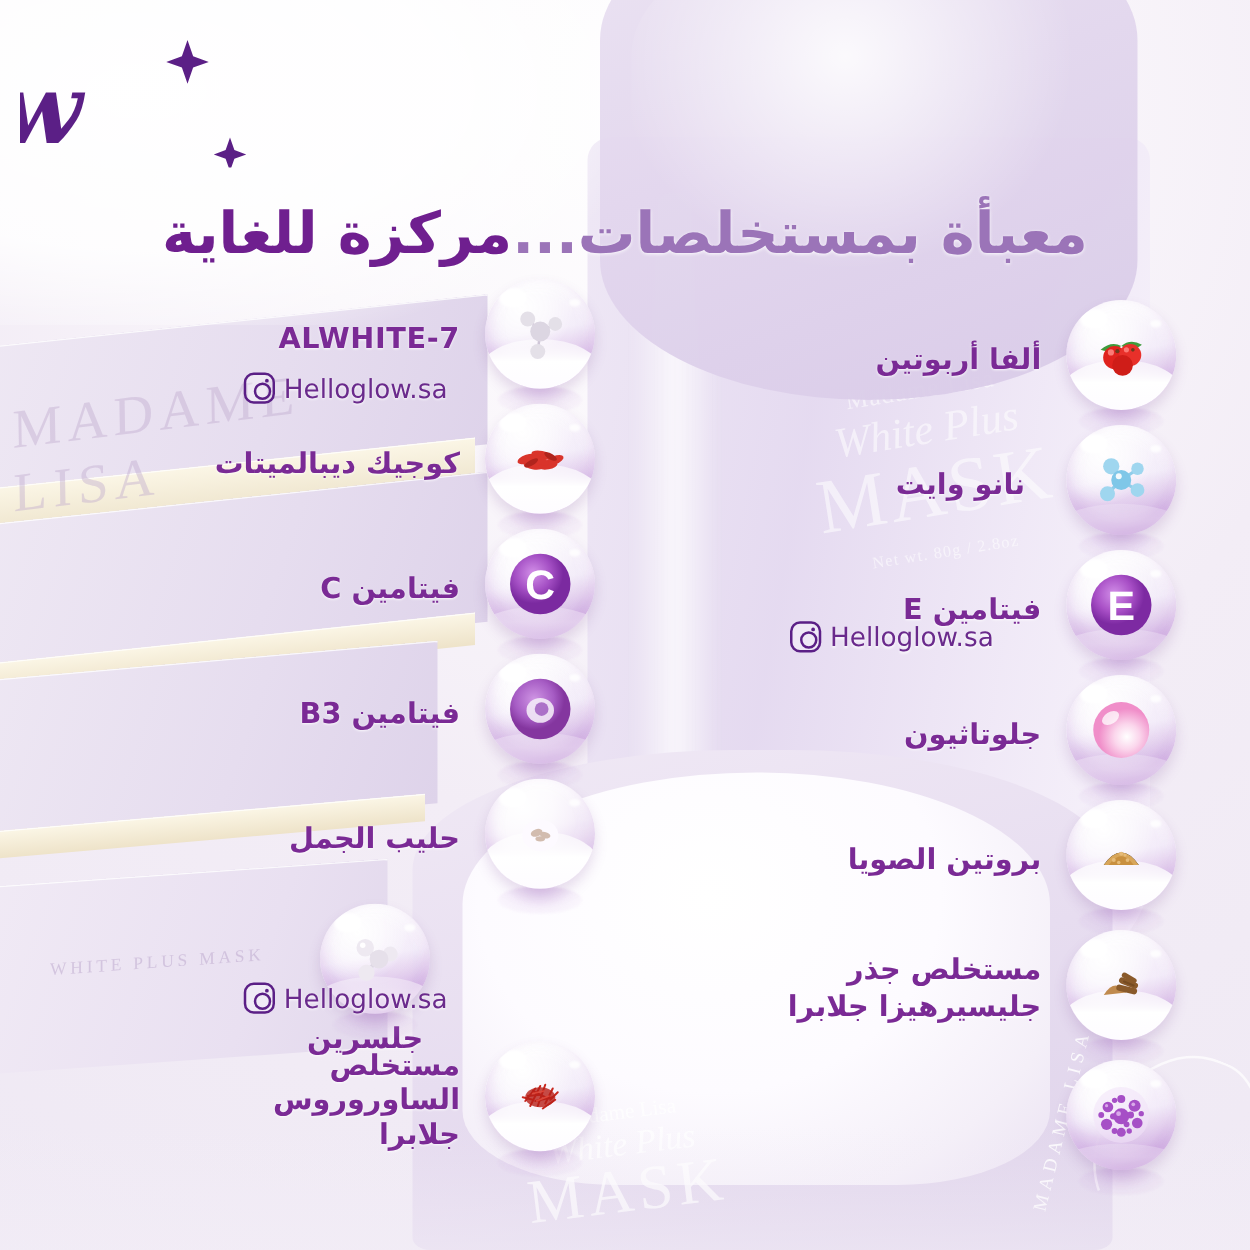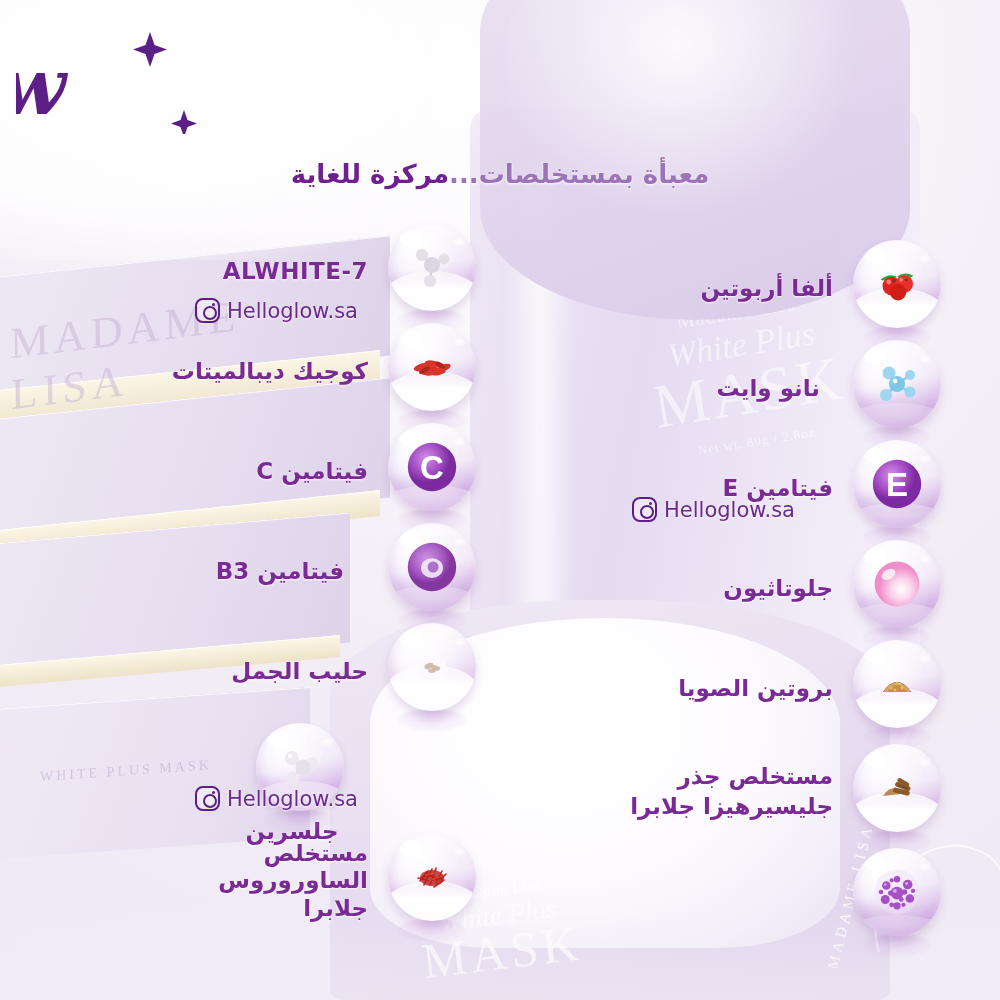--- a/index.html
+++ b/index.html
@@ -139,21 +139,21 @@
     background:linear-gradient(to bottom, rgba(245,241,247,0) 0%, rgba(243,238,247,.55) 100%);
   }
 
   
   #logo{ position:absolute; left:16px; top:14px; width:300px; height:120px; z-index:40; }
 
   
   #headline{
     position:absolute; left:0; top:158px; width:1000px;
     text-align:center; z-index:35;
-    font-size:26px; font-weight:700; line-height:1.25;
+    font-size:46px; font-weight:700; line-height:1.25;
     direction:rtl;
     text-shadow:0 1px 3px rgba(255,255,255,.9);
   }
   #headline .soft{ color:#9b74b8; font-weight:600; }
   #headline .bold{ color:#6f1f8f; font-weight:800; }
 
   
   .col{ position:absolute; z-index:30; }
   #col-left { left:120px;  top:221px; width:360px; }
   #col-right{ left:585px;  top:238px; width:360px; }
@@ -385,21 +385,21 @@
               <text x="30" y="41" text-anchor="middle" font-family="Liberation Sans, sans-serif" font-size="30" font-weight="700" fill="#ffffff">C</text>
             </svg>
           </div>
         </div>
       </div>
       <div class="label">
         <span>فيتامين C</span>
       </div>
     </div>
 
-    <div class="item" style="height:100px;gap:24px;">
+    <div class="item" style="height:100px;">
       <div class="bubble-wrap">
         <div class="reflect"></div>
         <div class="bubble">
           <div class="milk" style="height:34%;opacity:.4;"></div>
             <div class="spec"></div>
             <div class="spec2"></div>
           <div class="glyph">
             <svg viewBox="0 0 60 60" width="66" height="66">
               <defs>
                   <radialGradient id="gB" cx="40%" cy="34%">

